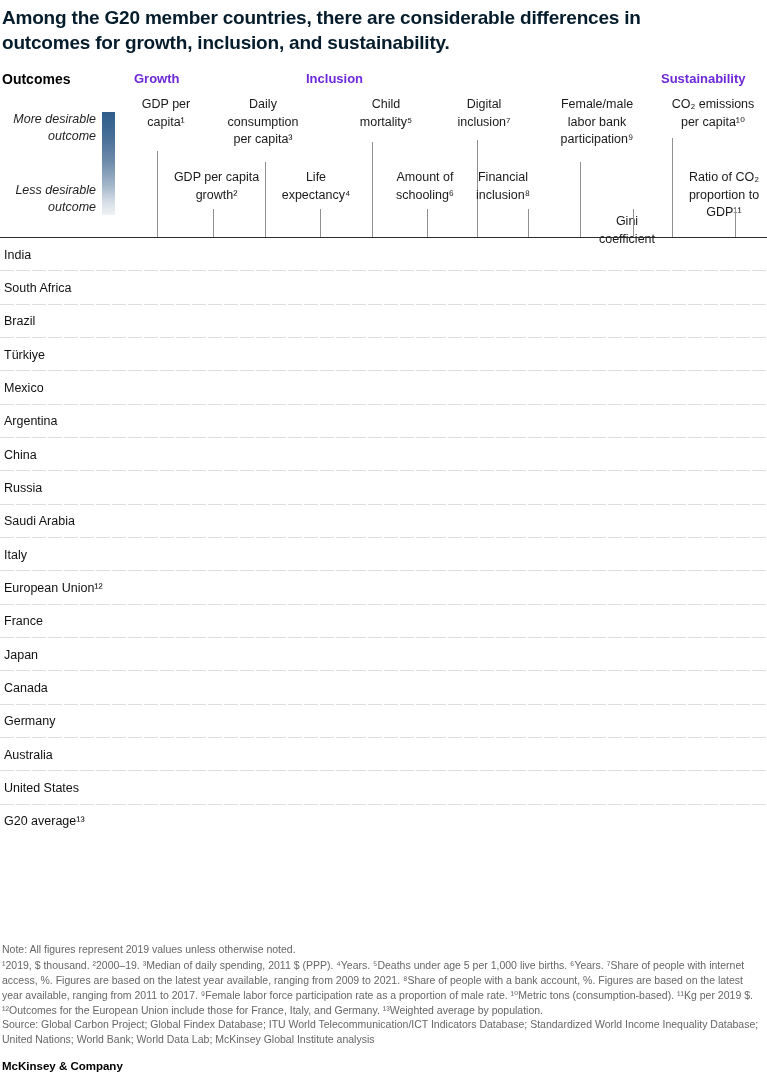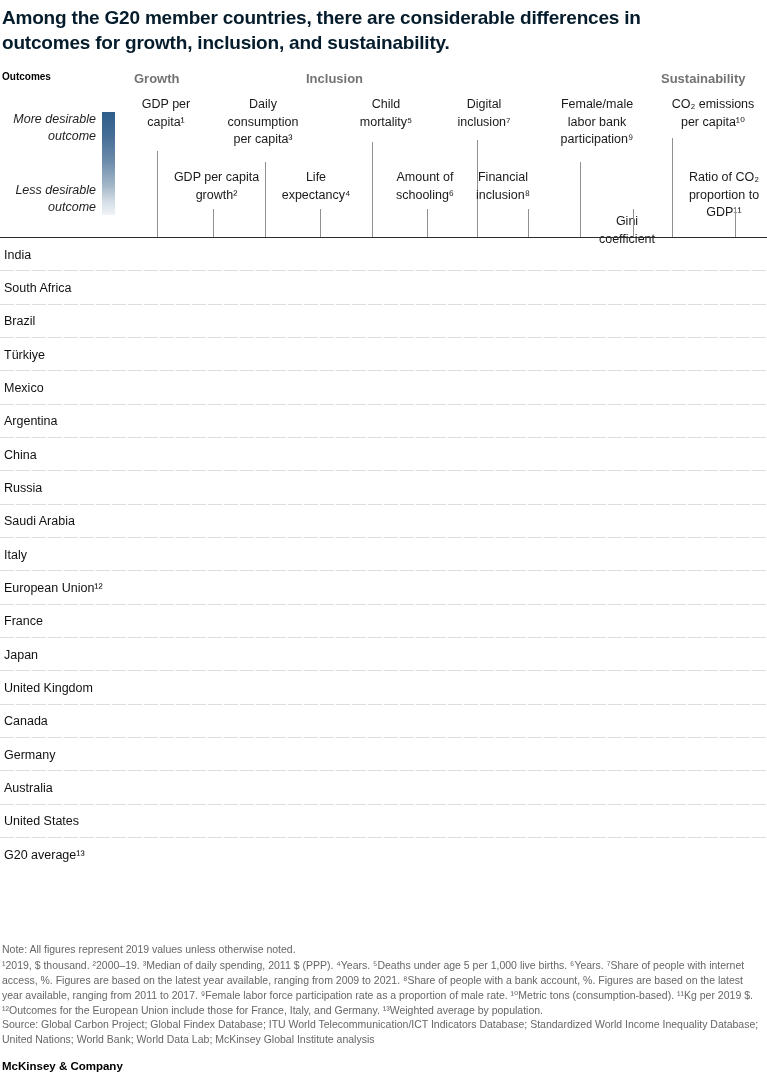--- a/index.html
+++ b/index.html
@@ -4,32 +4,32 @@
 <style>
   html,body{margin:0;padding:0;background:#fff;}
   .exhibit{
     position:relative;width:767px;height:1080px;background:#fff;overflow:hidden;
     font-family:"Liberation Sans","DejaVu Sans",sans-serif;color:#111;
   }
   .title{
     position:absolute;left:2px;top:5px;width:708px;
     font-size:19px;font-weight:bold;line-height:25px;color:#051c2c;letter-spacing:-0.2px;
   }
-  .outcomes-heading{position:absolute;left:2px;top:71px;font-size:10px;font-weight:bold;color:#000;}
+  .outcomes-heading{position:absolute;left:2px;top:71px;font-size:14px;font-weight:bold;color:#000;}
   .legend-text{
     position:absolute;left:0;width:96px;text-align:right;
     font-style:italic;font-size:12.5px;line-height:16.5px;color:#1f1f1f;
   }
   .legend-more{top:111px;}
   .legend-less{top:182px;}
   .legend-bar{
     position:absolute;left:102px;top:112px;width:13px;height:103px;
     background:linear-gradient(180deg,#2f5e8b 0%,#446c96 22%,#6d8bab 48%,#a5b8ca 72%,#d7dfe8 88%,#eff3f6 100%);
   }
-  .group-label{position:absolute;top:71px;font-size:13px;font-weight:bold;color:#737373;white-space:nowrap;}
+  .group-label{position:absolute;top:71px;font-size:13px;font-weight:bold;color:#6d28d9;white-space:nowrap;}
   .g-growth{left:134px;}
   .g-inclusion{left:306px;}
   .g-sustainability{left:661px;}
   .col-label{position:absolute;font-size:12.5px;line-height:17.5px;color:#1a1a1a;text-align:center;}
   .col-top{top:96px;}
   .col-bottom{top:169px;}
   .tick{position:absolute;width:1px;background:#909090;}
   .table{
     position:absolute;left:0;top:237px;width:767px;height:700px;
     border-top:1px solid #2b2b2b;box-sizing:content-box;
@@ -128,23 +128,20 @@
       <div class="row">
         <div class="row-label">European Union¹²</div>
       </div>
       <div class="row">
         <div class="row-label">France</div>
       </div>
       <div class="row">
         <div class="row-label">Japan</div>
       </div>
       <div class="row">
-        <div class="row-label">United Kingdom</div>
-      </div>
-      <div class="row">
         <div class="row-label">Canada</div>
       </div>
       <div class="row">
         <div class="row-label">Germany</div>
       </div>
       <div class="row">
         <div class="row-label">Australia</div>
       </div>
       <div class="row">
         <div class="row-label">United States</div>

